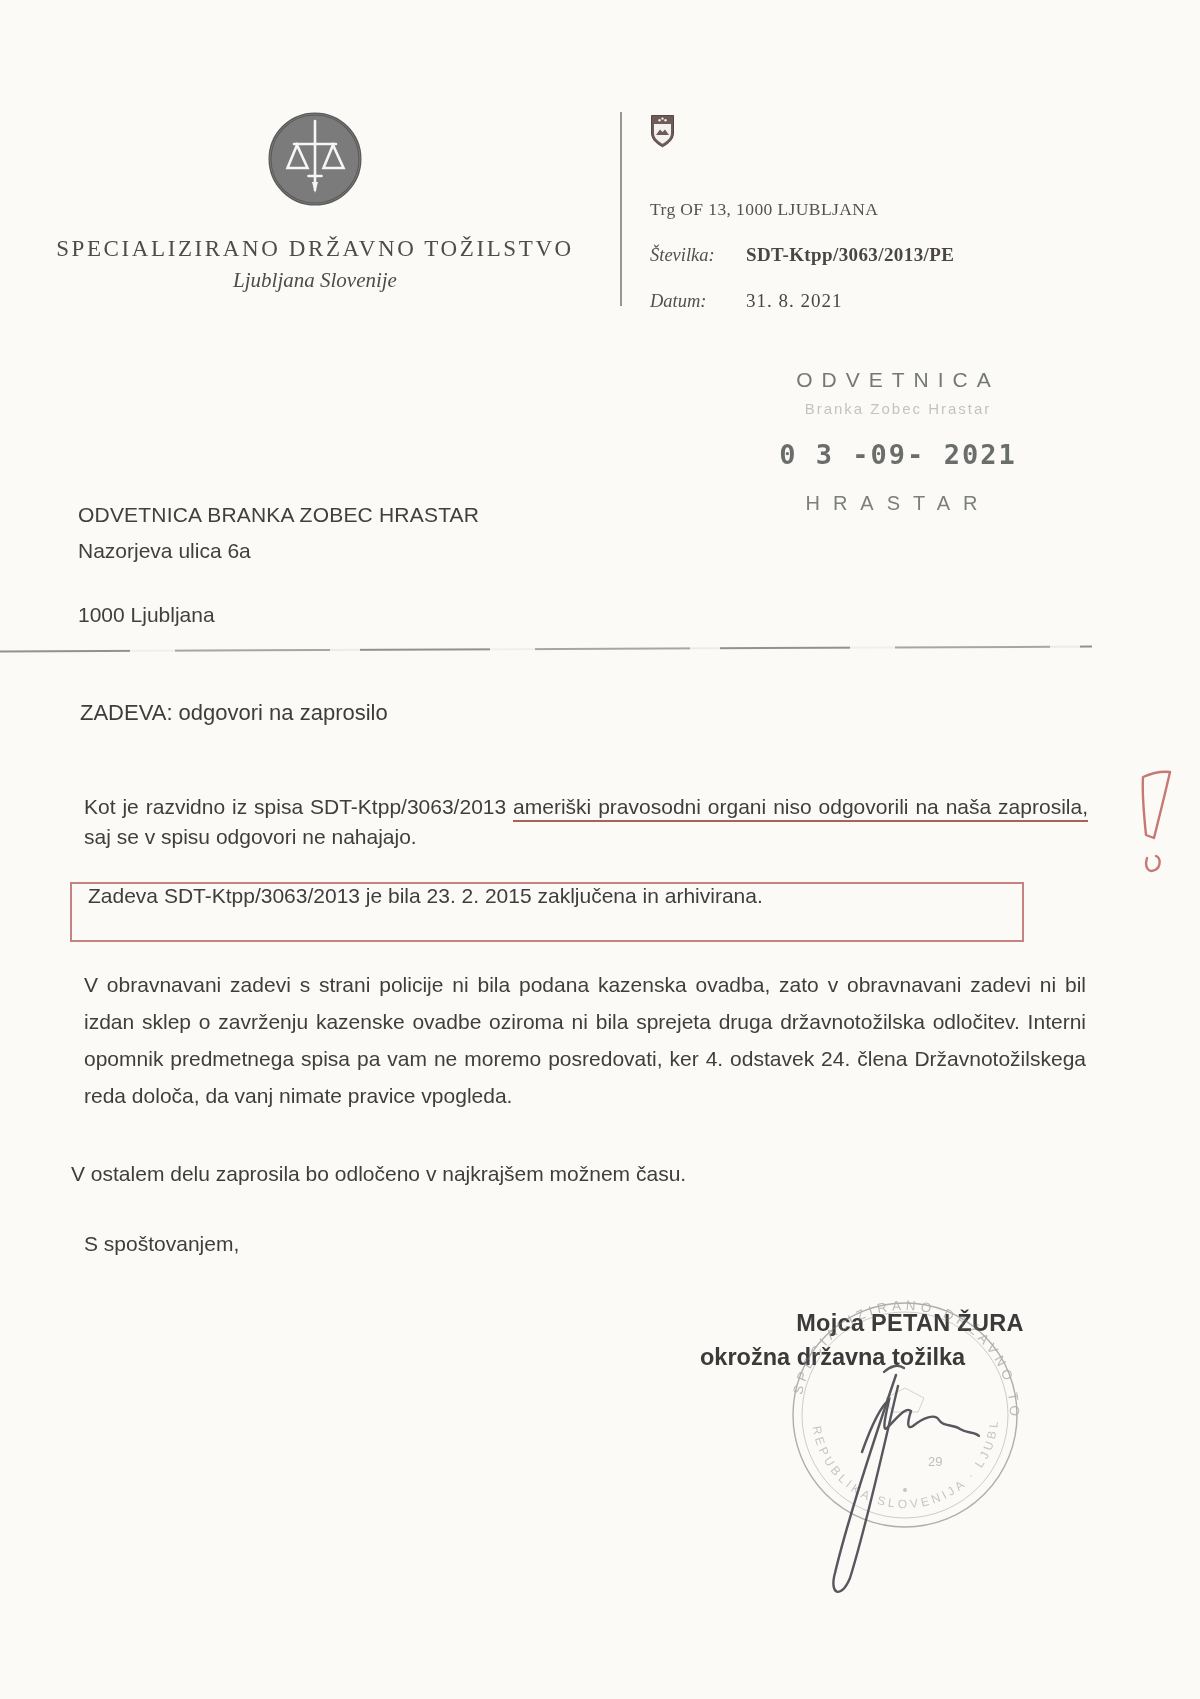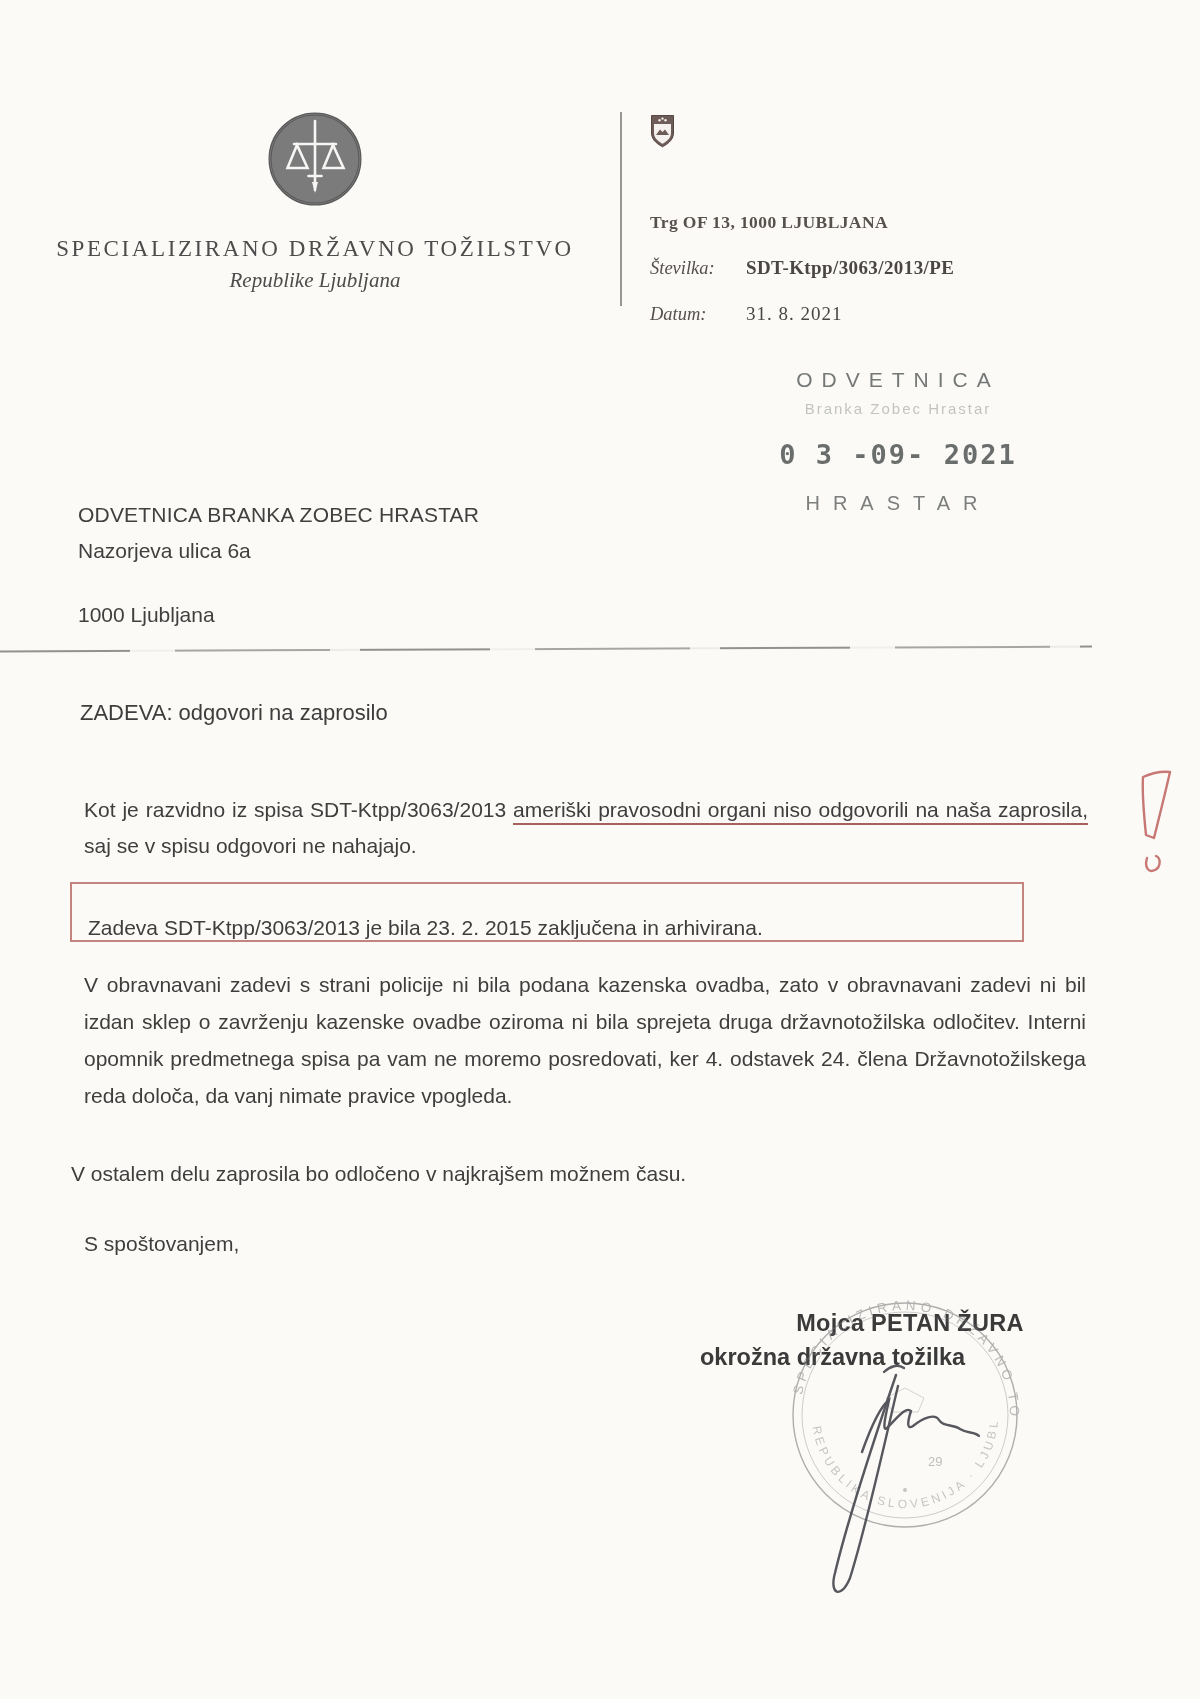--- a/index.html
+++ b/index.html
@@ -21,21 +21,21 @@
     color:#4c4c4c; margin-top:6px;
   }
   .header-divider {
     position:absolute; left:620px; top:112px; width:2px; height:194px;
     background:#7d7d7d; opacity:.8;
   }
   .hq-block { position:absolute; left:650px; top:114px; width:460px; }
   .coa { width:25px; height:34px; display:block; }
   .hq-address {
     font-family:"Liberation Serif", serif; font-size:17.5px; color:#57514e;
-    margin-top:64px; letter-spacing:.4px;font-weight:bold;
+    margin-top:51px; letter-spacing:.4px;
   }
   .hq-row { margin-top:24px; font-family:"Liberation Serif", serif; }
   .hq-label { display:inline-block; width:92px; font-style:italic; font-size:18.5px; color:#55504d; }
   .hq-num { font-size:19px; font-weight:bold; color:#4a4644; letter-spacing:.4px; }
   .hq-date { font-size:19px; color:#4a4644; letter-spacing:1px; }
   
   .rstamp { position:absolute; left:768px; top:368px; width:260px; text-align:center; color:#6c6f6e; }
   .rstamp-title { font-size:21px; letter-spacing:9px; color:#666a69; opacity:.9; }
   .rstamp-name { margin-top:8px; font-size:15px; letter-spacing:2px; color:#7d827f; opacity:.45; filter:blur(.7px); }
   .rstamp-date {
@@ -52,25 +52,25 @@
   .sep-line {
     position:absolute; left:0; top:648px; width:1092px; height:2px;
     transform:rotate(-0.25deg);
     background:repeating-linear-gradient(90deg,
       rgba(110,110,108,.75) 0 130px, rgba(110,110,108,.08) 130px 175px,
       rgba(110,110,108,.6) 175px 330px, rgba(110,110,108,.1) 330px 360px);
   }
   
   .subject { position:absolute; left:80px; top:700px; font-size:22px; color:#3d3d3d; }
   .para { position:absolute; font-size:21px; color:#3e3e3e; }
-  .p1 { left:84px; top:792px; width:1004px; line-height:36px; text-align:justify; }
+  .p1 { left:84px; top:792px; width:1004px; line-height:30px; text-align:justify; }
   .p1 .redline { border-bottom:2.5px solid #a8625d; padding-bottom:2px; }
   .boxed {
     position:absolute; left:70px; top:882px; width:954px; height:60px;
-    border:2px solid #c4837e; display:flex; align-items:flex-end; padding-left:16px;
+    border:2px solid #c4837e; display:flex; align-items:flex-start; padding-left:16px;
     font-size:21px; color:#3e3e3e;
   }
   .p2 { left:84px; top:966px; width:1002px; line-height:37px; text-align:justify; }
   .p3 { left:71px; top:1162px; width:1002px; }
   .closing { left:84px; top:1232px; }
   
   .sig-name {
     position:absolute; left:700px; top:1310px; width:420px; text-align:center;
     font-size:23.5px; font-weight:bold; color:#3a3a3a; letter-spacing:.3px;
   }
@@ -92,21 +92,21 @@
       <g stroke="#f7f6f4" stroke-width="2.6" fill="none" stroke-linecap="round">
         <path d="M48 11 L48 80"></path>
         <path d="M27 34 L69 34"></path>
         <path d="M30 35 L20.5 58 L40.5 58 Z"></path>
         <path d="M66 35 L56.5 58 L76.5 58 Z"></path>
         <path d="M41.5 66 L54.5 66"></path>
       </g>
       <path d="M45 72 L48 83 L51 72 Z" fill="#f7f6f4"></path>
     </svg>
     <div class="org-name">SPECIALIZIRANO DRŽAVNO TOŽILSTVO</div>
-    <div class="org-sub">Republike Ljubljana</div>
+    <div class="org-sub">Ljubljana Slovenije</div>
   </div>
 
   <div class="header-divider"></div>
 
   <div class="hq-block">
     <svg class="coa" viewBox="0 0 25 34">
       <path d="M1.5 1.5 H23.5 V19 C23.5 27 15.5 31 12.5 32.8 C9.5 31 1.5 27 1.5 19 Z" fill="#6e5c58" stroke="#574743" stroke-width="1"></path>
       <path d="M4 10 H21 V19 C21 25 15 28.4 12.5 29.8 C10 28.4 4 25 4 19 Z" fill="#f4f1ee"></path>
       <path d="M6 21 L10 15.5 L12.5 18 L15 15.5 L19 21 Z" fill="#6e5c58"></path>
       <circle cx="9.5" cy="6.3" r="1.2" fill="#f4f1ee"></circle>

